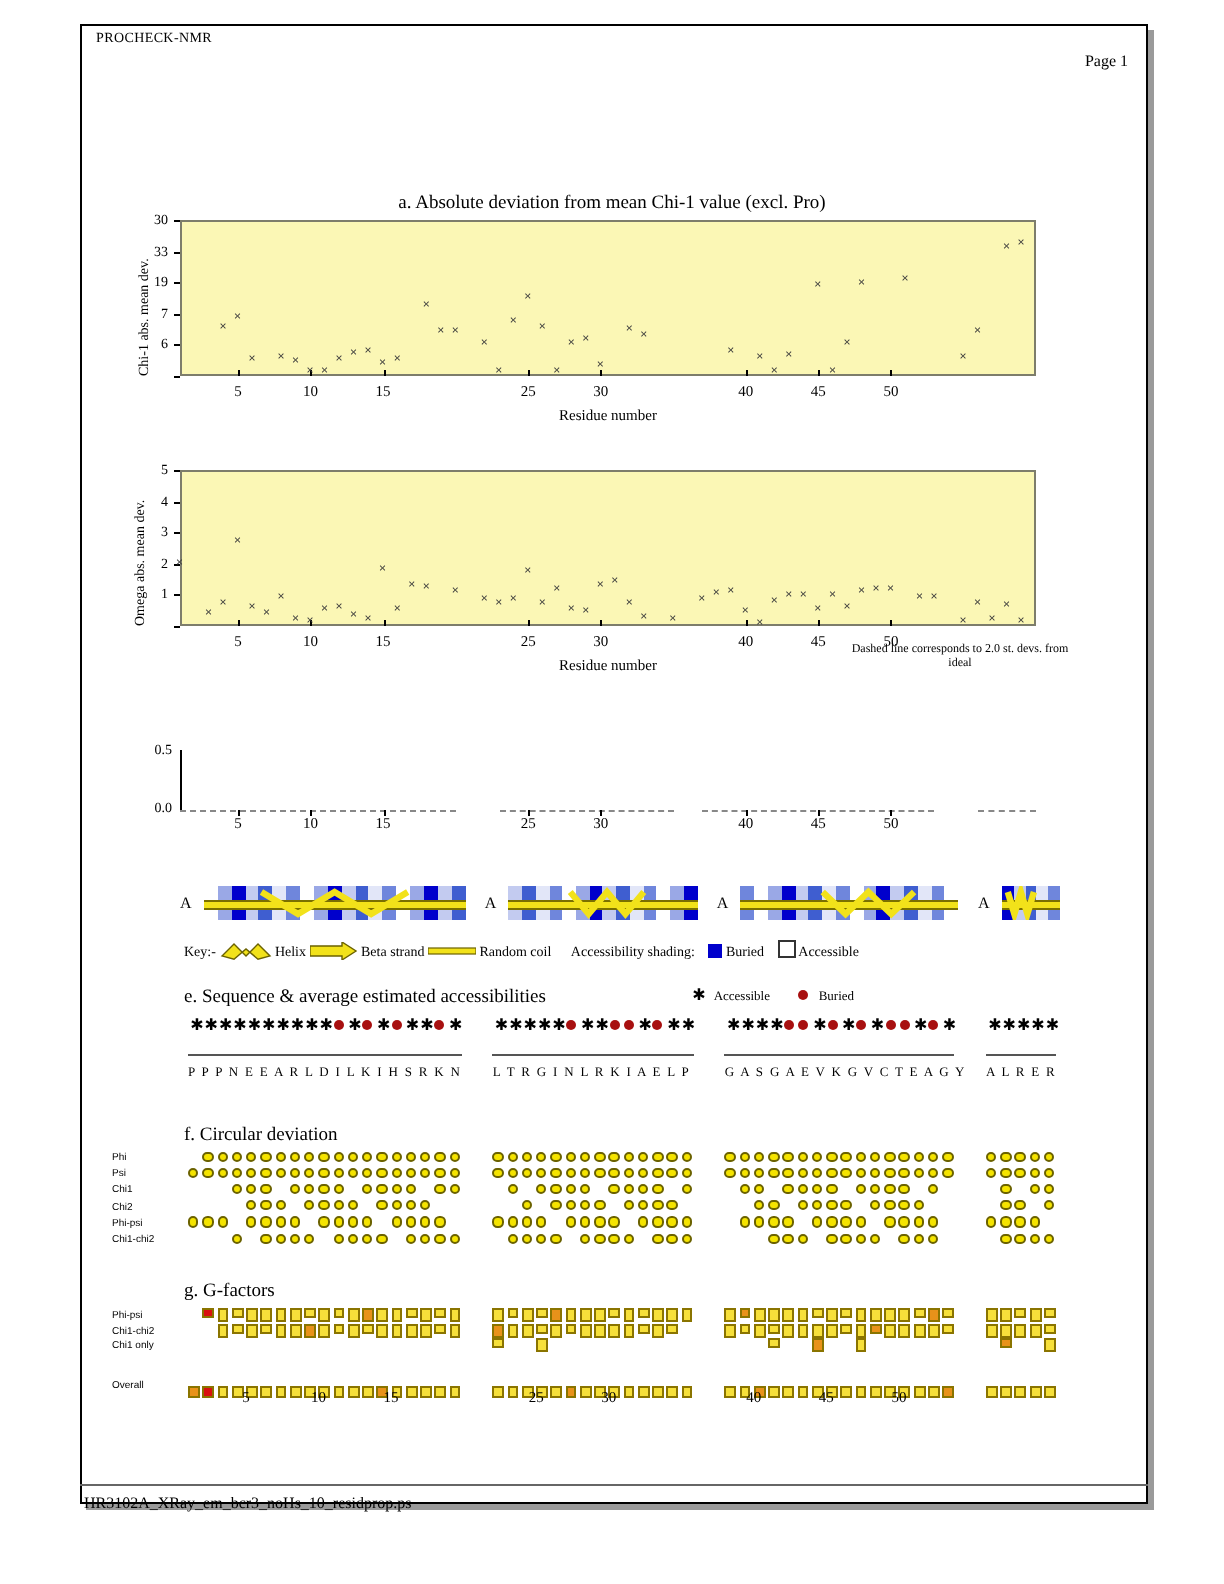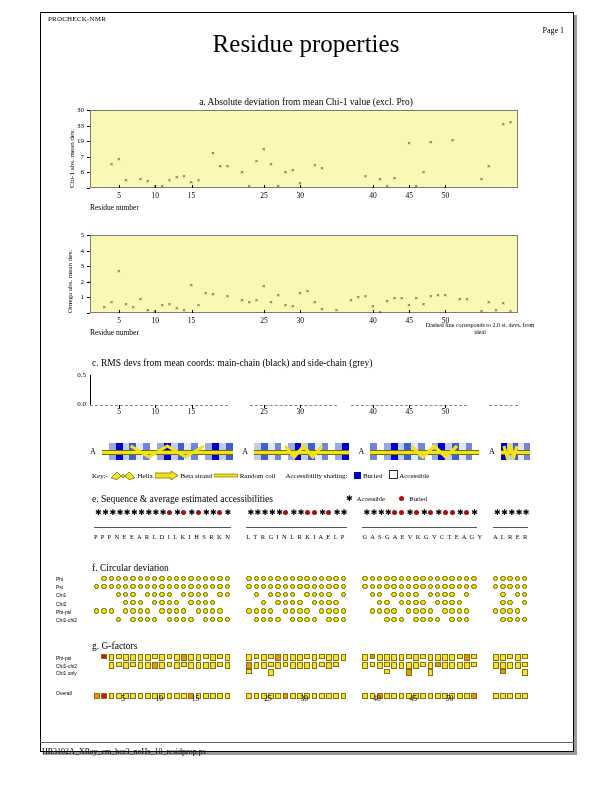--- a/index.html
+++ b/index.html
@@ -16,21 +16,21 @@
   .sect-title{position:absolute;font-size:9.5px;white-space:nowrap;}
 
   
   .panel{position:absolute;box-sizing:border-box;}
   .plotbox{position:absolute;background:#fbf7b5;border:1px solid #7d7d6b;box-sizing:border-box;}
   .ylab{position:absolute;font-size:7px;transform-origin:0 0;transform:rotate(-90deg);white-space:nowrap;}
   .ytick{position:absolute;font-size:7px;text-align:right;width:16px;}
   .ytickmark{position:absolute;height:1px;background:#000;width:3px;}
   .xtick{position:absolute;font-size:7.5px;text-align:center;width:16px;}
   .xtickmark{position:absolute;width:1px;background:#000;height:3px;}
-  .xaxlabel{position:absolute;font-size:7.5px;text-align:left;}
+  .xaxlabel{position:absolute;font-size:7.5px;text-align:center;}
   .pt{position:absolute;font-size:6px;line-height:6px;color:#3a3a3a;font-family:"Liberation Sans",sans-serif;}
   .note{position:absolute;font-size:6px;line-height:7px;text-align:center;}
 
   
   .cline{position:absolute;height:0;border-top:1px dashed #888;}
   .caxis{position:absolute;width:1px;background:#000;}
   .ssband{position:absolute;top:0;height:17px;}
   .sslabelA{position:absolute;font-size:8px;}
   .coil{position:absolute;height:3px;background:#f2e21a;border-top:1px solid #7a7000;border-bottom:1px solid #7a7000;}
   .keyrow{position:absolute;font-size:7px;white-space:nowrap;}
@@ -54,21 +54,20 @@
   .footer{position:absolute;left:42px;top:747px;font-size:8px;}
 </style>
 </head>
 <body>
 
 <div class="page">
   <div class="frame"></div>
 
   <div class="hdr-left">PROCHECK-NMR</div>
   <div class="hdr-right">Page  1</div>
-  <div class="title1">Residue properties</div>
 
   <div class="sect-title" style="left:0;right:0;top:97px;text-align:center;">a. Absolute deviation from mean Chi-1 value (excl. Pro)</div>
   <div id="panelA" class="panel">
     <div id="boxA" class="plotbox" style="left:90px;top:110px;width:428px;height:78px;"></div>
     <div class="ylab" style="left:68px;top:188px;">Chi-1 abs. mean dev.</div>
     <div class="xaxlabel" style="left:90px;top:203px;width:428px;">Residue number</div>
   <div class="ytickmark" style="left: 87px; top: 188px;"></div>
       <div class="ytick" style="left: 68px; top: 168.4px;">6</div>
       <div class="ytickmark" style="left: 87px; top: 172.4px;"></div>
       <div class="ytick" style="left: 68px; top: 152.8px;">7</div>
@@ -216,21 +215,20 @@
       <div class="pt" style="left: 443.458px; top: 292.06px;">×</div>
       <div class="pt" style="left: 457.966px; top: 295.96px;">×</div>
       <div class="pt" style="left: 465.22px; top: 296.272px;">×</div>
       <div class="pt" style="left: 479.729px; top: 307.66px;">×</div>
       <div class="pt" style="left: 486.983px; top: 299.08px;">×</div>
       <div class="pt" style="left: 494.237px; top: 307.192px;">×</div>
       <div class="pt" style="left: 501.492px; top: 299.86px;">×</div>
       <div class="pt" style="left: 508.746px; top: 308.128px;">×</div>
     </div>
 
-  <div class="sect-title" style="left:92px;top:358px;">c. RMS devs from mean coords: main-chain (black) and side-chain (grey)</div>
   <div id="panelC" class="panel">
     <div class="caxis" style="left:90px;top:375px;height:30px;"></div>
     <div class="ytick" style="left:70px;top:371px;">0.5</div>
     <div class="ytick" style="left:70px;top:400px;">0.0</div>
   <div class="cline" style="left: 90px; top: 405px; width: 137.831px;"></div>
       <div class="cline" style="left: 249.593px; top: 405px; width: 87.0508px;"></div>
       <div class="cline" style="left: 351.153px; top: 405px; width: 116.068px;"></div>
       <div class="cline" style="left: 488.983px; top: 405px; width: 29.0169px;"></div>
       <div class="xtick" style="left: 111.017px; top: 407px;">5</div>
       <div class="xtickmark" style="left: 119.017px; top: 405px;"></div>

